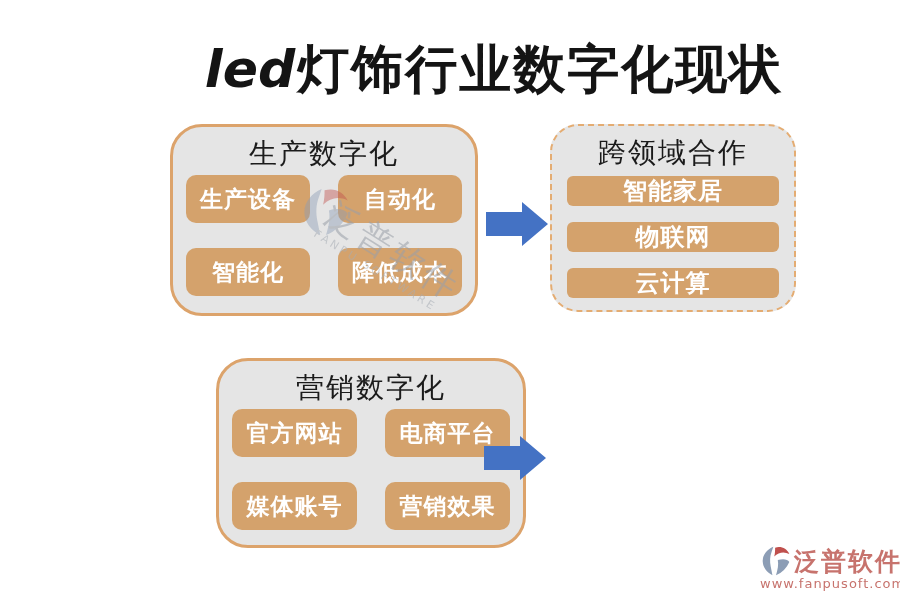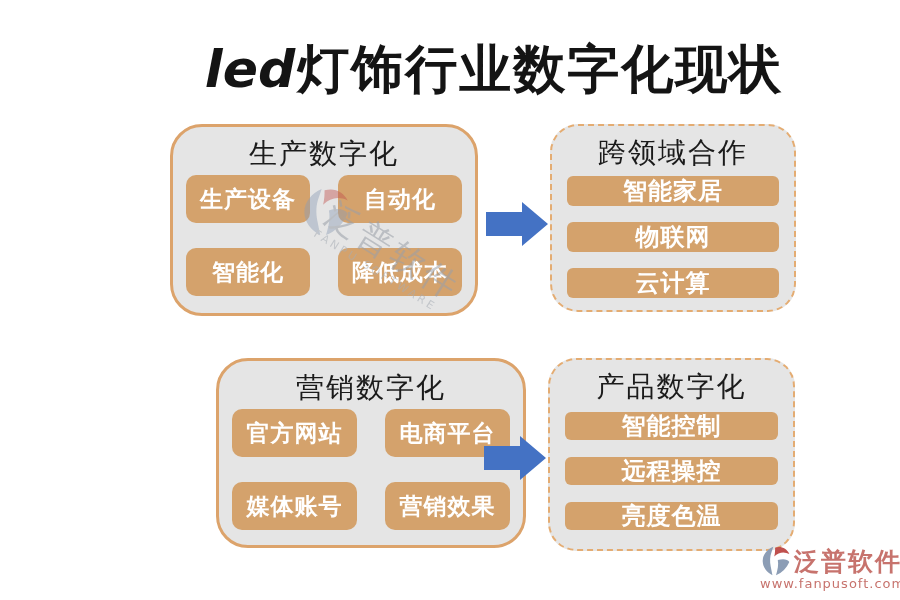--- a/index.html
+++ b/index.html
@@ -108,28 +108,20 @@
   <section class="panel solid p3">
     <div class="panel-title">营销数字化</div>
     <div class="grid2">
       <div class="chip">官方网站</div>
       <div class="chip">电商平台</div>
       <div class="chip">媒体账号</div>
       <div class="chip">营销效果</div>
     </div>
   </section>
 
-  <section class="panel dashed p4">
-    <div class="panel-title">产品数字化</div>
-    <div class="bar-col">
-      <div class="bar">智能控制</div>
-      <div class="bar">远程操控</div>
-      <div class="bar">亮度色温</div>
-    </div>
-  </section>
 
   <svg class="arrow arrow1" viewBox="0 0 62 44" aria-hidden="true">
     <polygon points="0,10 36,10 36,0 62,22 36,44 36,34 0,34" fill="#4472C4"></polygon>
   </svg>
   <svg class="arrow arrow2" viewBox="0 0 62 44" aria-hidden="true">
     <polygon points="0,10 36,10 36,0 62,22 36,44 36,34 0,34" fill="#4472C4"></polygon>
   </svg>
 
   <div class="watermark">
     <svg class="wm-logo" viewBox="0 0 36 36" aria-hidden="true">

